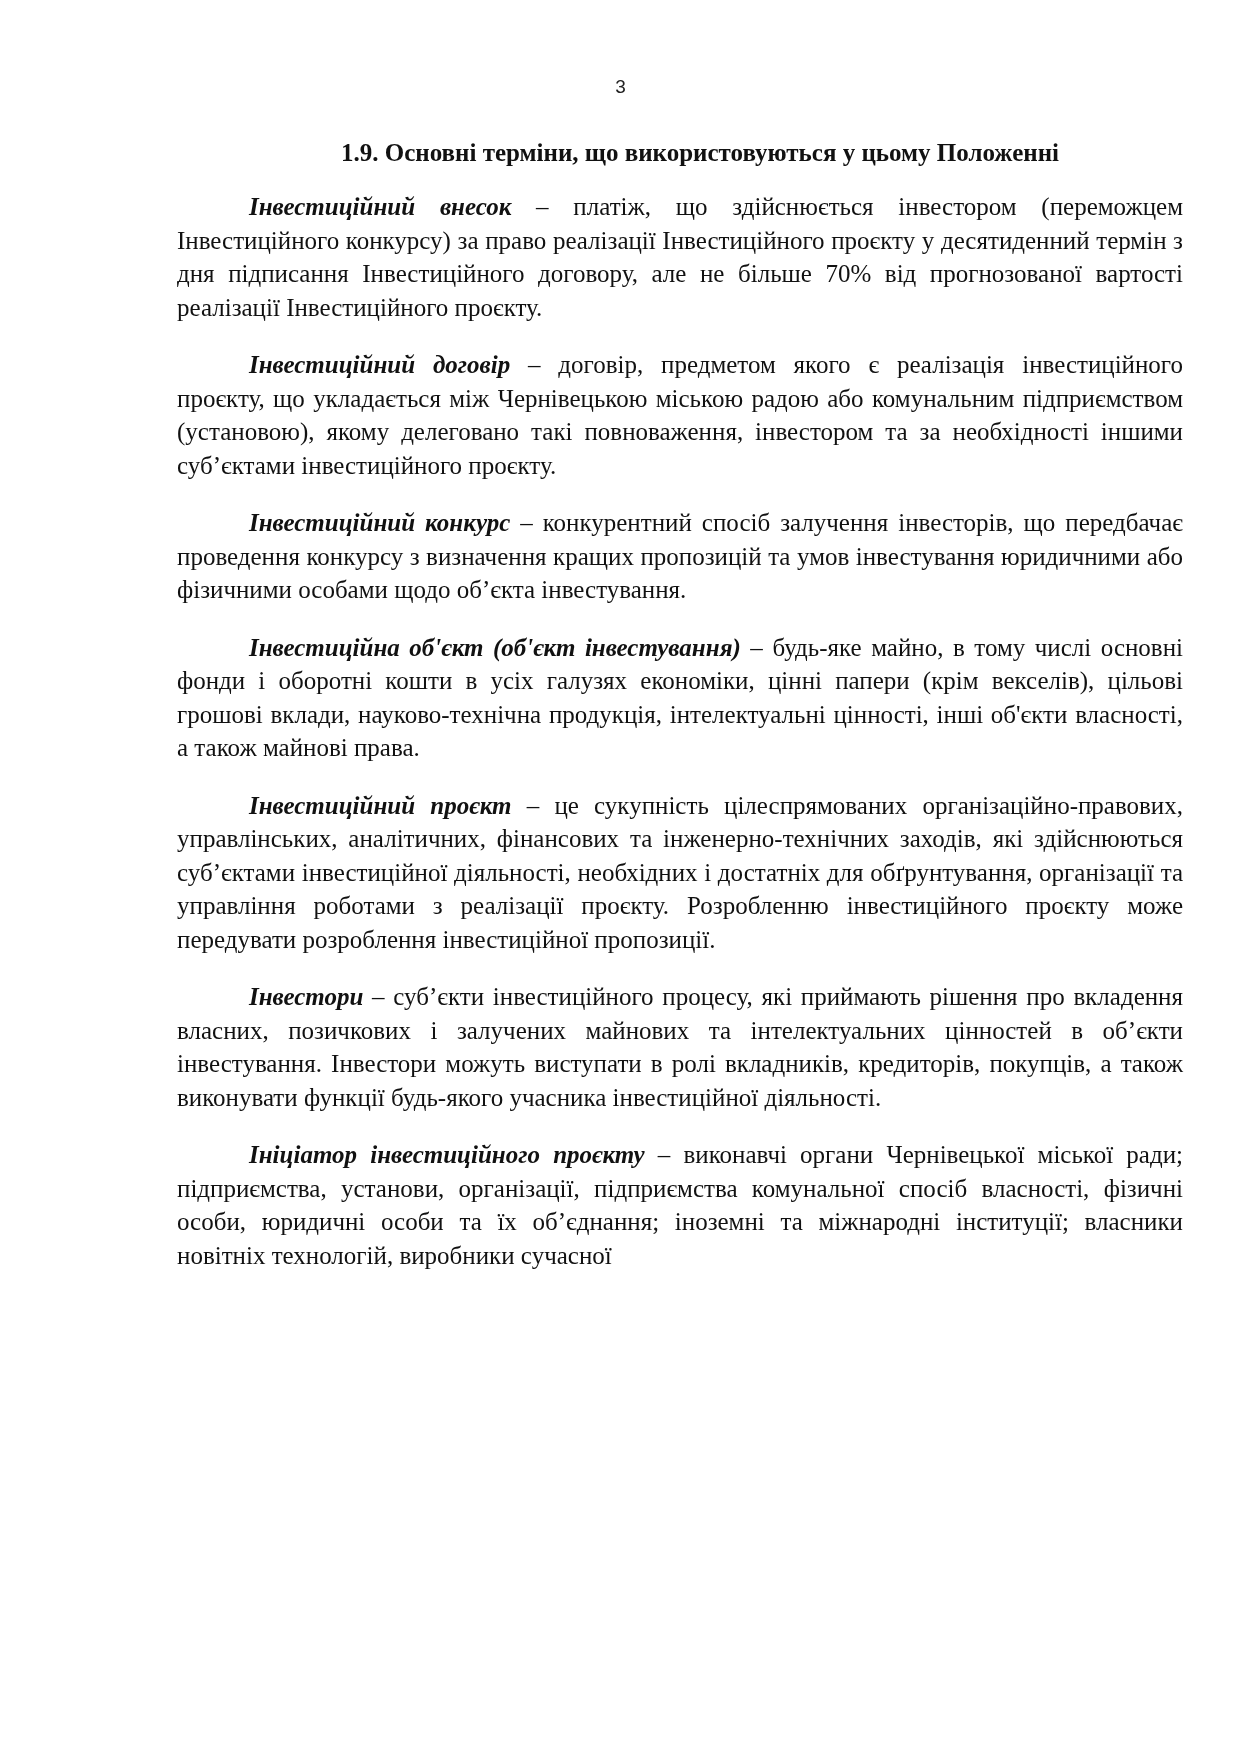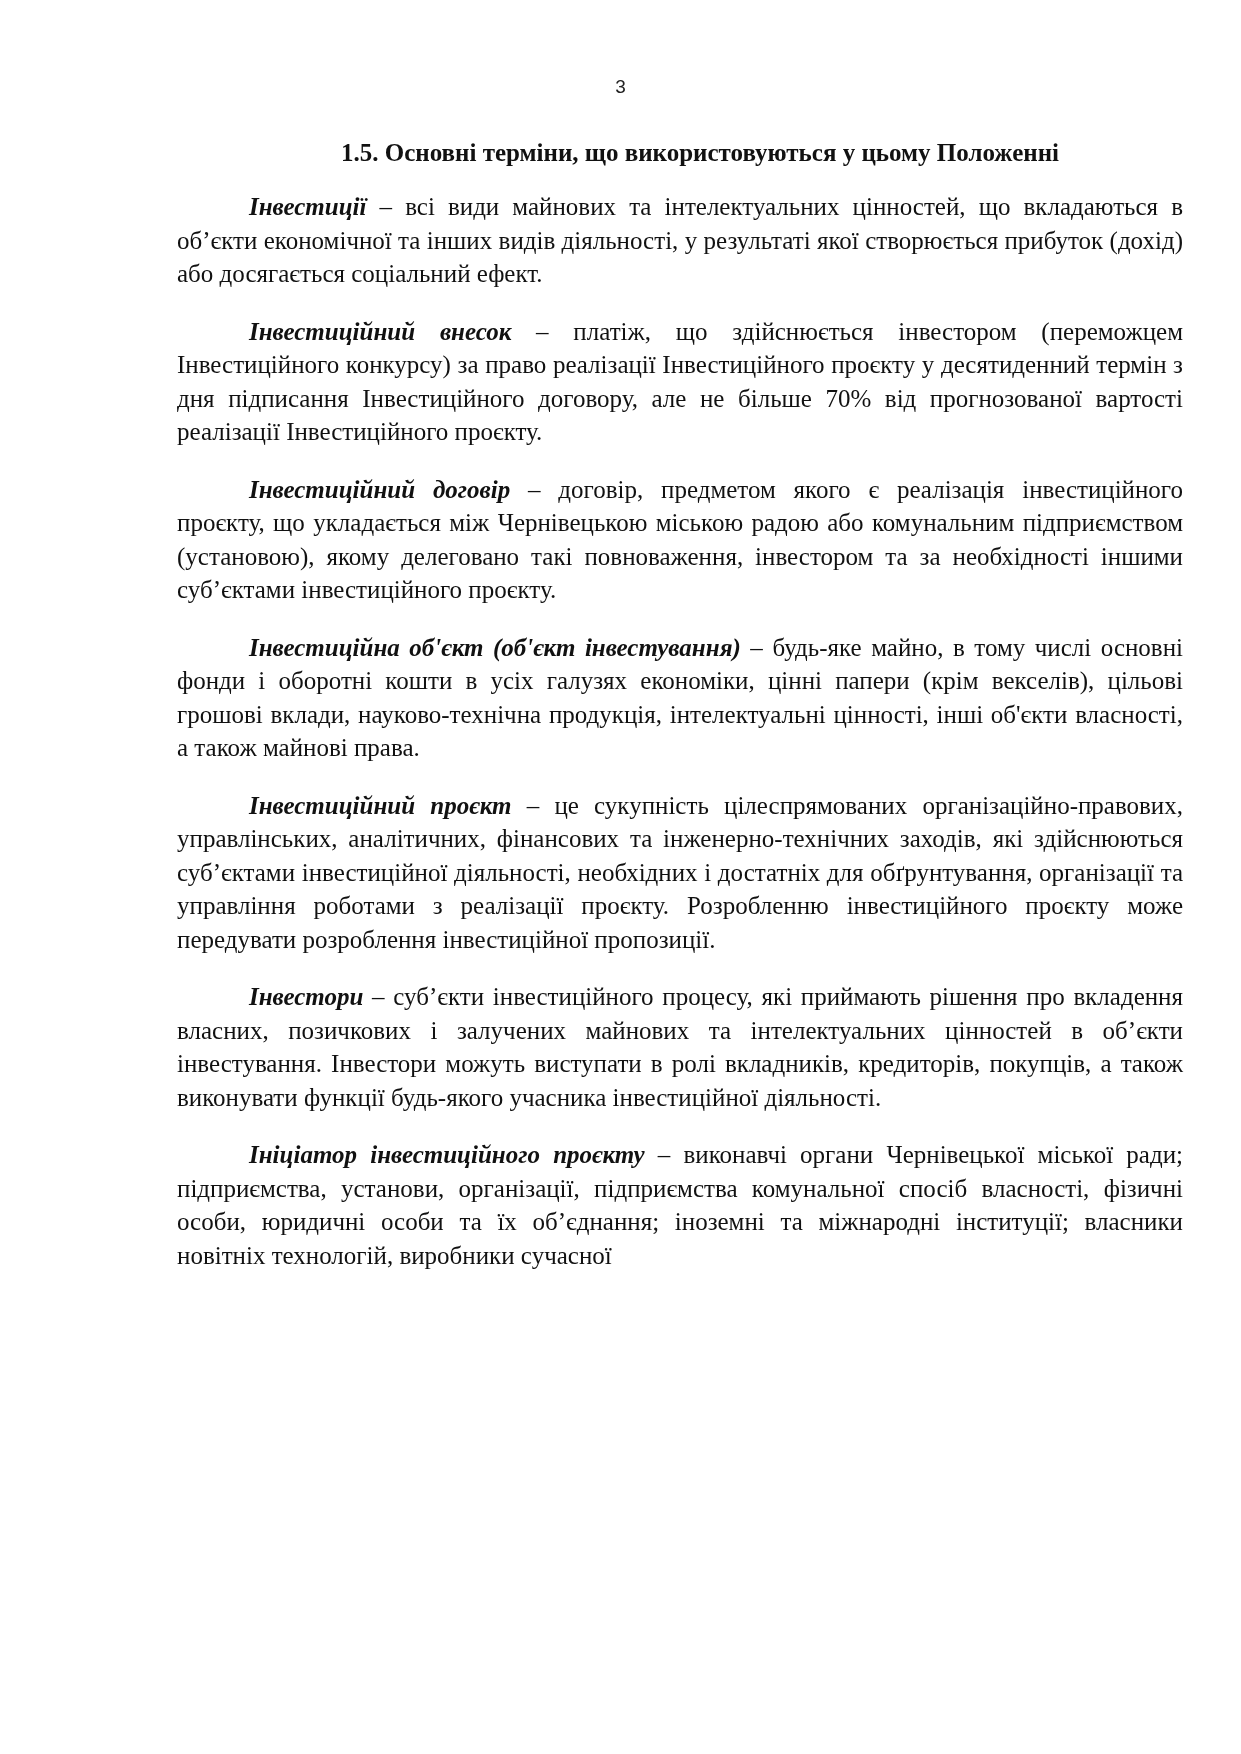--- a/index.html
+++ b/index.html
@@ -25,28 +25,28 @@
     text-indent: 72px; hyphens: none;
   }
   .term { font-weight: bold; font-style: italic; }
 </style>
 </head>
 <body>
 
 <div class="page">
   <div class="page-number">3</div>
   <div class="content">
-    <div class="section-title">1.5. Основні терміни, що використовуються у цьому Положенні</div>
+    <div class="section-title">1.9. Основні терміни, що використовуються у цьому Положенні</div>
 
-    <p class="para"><span class="term">Інвестиції</span><span> – всі види майнових та інтелектуальних цінностей, що вкладаються в об’єкти економічної та інших видів діяльності, у результаті якої створюється прибуток (дохід) або досягається соціальний ефект.</span></p>
 
     <p class="para"><span class="term">Інвестиційний внесок</span><span> – платіж, що здійснюється інвестором (переможцем Інвестиційного конкурсу) за право реалізації Інвестиційного проєкту у десятиденний термін з дня підписання Інвестиційного договору, але не більше 70% від прогнозованої вартості реалізації Інвестиційного проєкту.</span></p>
 
     <p class="para"><span class="term">Інвестиційний договір</span><span> – договір, предметом якого є реалізація інвестиційного проєкту, що укладається між Чернівецькою міською радою або комунальним підприємством (установою), якому делеговано такі повноваження, інвестором та за необхідності іншими суб’єктами інвестиційного проєкту.</span></p>
 
+    <p class="para"><span class="term">Інвестиційний конкурс</span><span> – конкурентний спосіб залучення інвесторів, що передбачає проведення конкурсу з визначення кращих пропозицій та умов інвестування юридичними або фізичними особами щодо об’єкта інвестування.</span></p>
 
     <p class="para"><span class="term">Інвестиційна об'єкт (об'єкт інвестування)</span><span> – будь-яке майно, в тому числі основні фонди і оборотні кошти в усіх галузях економіки, цінні папери (крім векселів), цільові грошові вклади, науково-технічна продукція, інтелектуальні цінності, інші об'єкти власності, а також майнові права.</span></p>
 
     <p class="para"><span class="term">Інвестиційний проєкт</span><span> – це сукупність цілеспрямованих організаційно-правових, управлінських, аналітичних, фінансових та інженерно-технічних заходів, які здійснюються суб’єктами інвестиційної діяльності, необхідних і достатніх для обґрунтування, організації та управління роботами з реалізації проєкту. Розробленню інвестиційного проєкту може передувати розроблення інвестиційної пропозиції.</span></p>
 
 
     <p class="para"><span class="term">Інвестори</span><span> – суб’єкти інвестиційного процесу, які приймають рішення про вкладення власних, позичкових і залучених майнових та інтелектуальних цінностей в об’єкти інвестування. Інвестори можуть виступати в ролі вкладників, кредиторів, покупців, а також виконувати функції будь-якого учасника інвестиційної діяльності.</span></p>
 
     <p class="para"><span class="term">Ініціатор інвестиційного проєкту</span><span> – виконавчі органи Чернівецької міської ради; підприємства, установи, організації, підприємства комунальної спосіб власності, фізичні особи, юридичні особи та їх об’єднання; іноземні та міжнародні інституції; власники новітніх технологій, виробники сучасної</span></p>
   </div>

